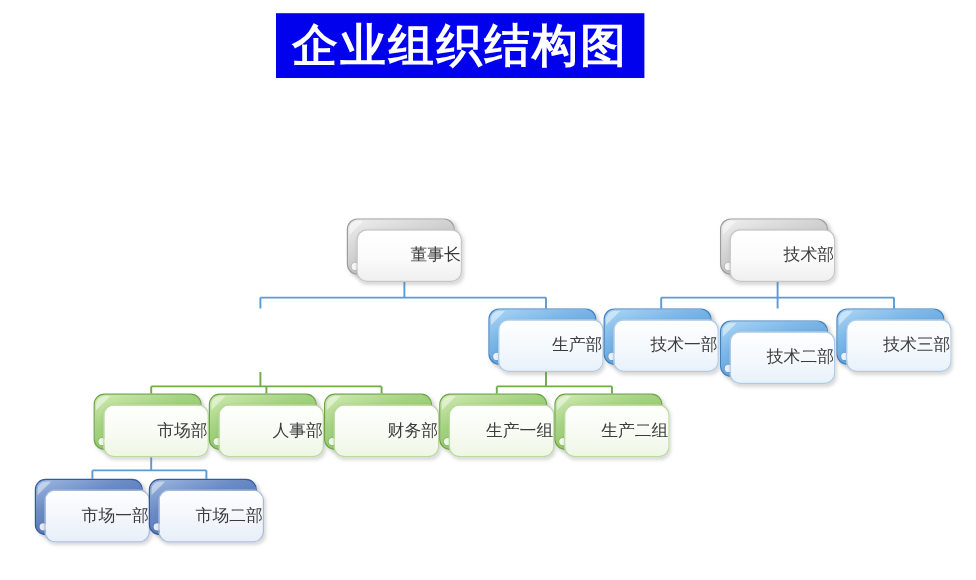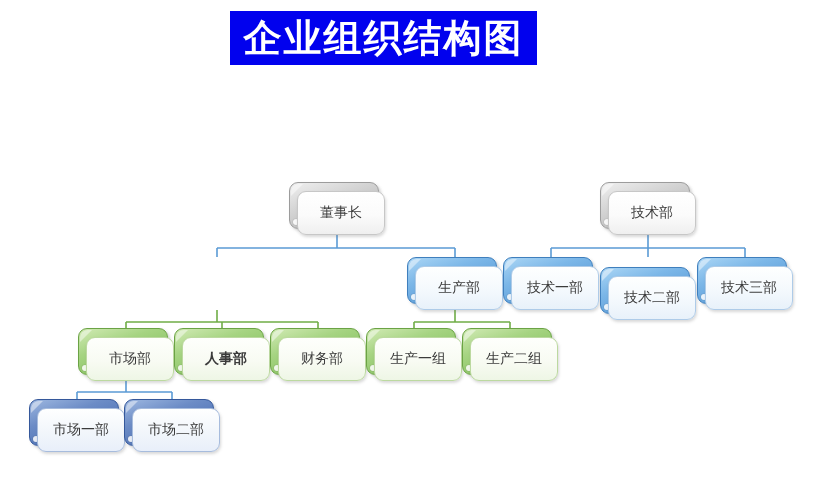--- a/index.html
+++ b/index.html
@@ -21,21 +21,21 @@
     content:"";position:absolute;left:1px;top:1px;width:12px;height:12px;
     background:rgba(255,255,255,0.45);
     clip-path:polygon(0 0,100% 0,0 100%);border-top-left-radius:8px;
   }
   .back::after{ 
     content:"";position:absolute;left:3px;bottom:3px;width:6px;height:6px;border-radius:50%;
     background:rgba(255,255,255,0.85);box-shadow:0 0 1px rgba(60,60,60,0.6);
   }
   .front{
     position:absolute;left:8px;top:9px;width:88px;height:44px;border-radius:9px;
-    display:flex;align-items:center;justify-content:center;
+    display:flex;align-items:center;justify-content:flex-end;
     font-size:14px;color:#3b3b3b;box-shadow:1px 2px 3px rgba(120,120,120,0.28);
     box-sizing:border-box;border:1px solid #cccccc;white-space:nowrap;
   }
   
   .p-gray  .back{background:linear-gradient(160deg,#efefef 0%,#d6d6d6 35%,#ababab 100%);border:1px solid #9c9c9c;}
   .p-gray  .front{background:linear-gradient(to bottom,#ffffff 0%,#fbfbfb 55%,#efefef 100%);border-color:#c7c7c7;}
   .p-blue  .back{background:linear-gradient(160deg,#abd6f5 0%,#7cb7e8 35%,#478cce 100%);border:1px solid #3f7fbd;}
   .p-blue  .front{background:linear-gradient(to bottom,#feffff 0%,#f4f9fd 55%,#e8f1fa 100%);border-color:#aecbe8;}
   .p-green .back{background:linear-gradient(160deg,#d1eab4 0%,#a6d482 35%,#77b84e 100%);border:1px solid #6ba345;}
   .p-green .front{background:linear-gradient(to bottom,#feffFC 0%,#f8fbf3 55%,#eef6e5 100%);border-color:#bcd9a0;}
@@ -90,21 +90,21 @@
         <div class="front">
           <span>技术三部</span>
         </div>
       </div>
       <div class="node p-green" style="left: 78px; top: 328px;">
         <div class="back"></div>
         <div class="front">
           <span>市场部</span>
         </div>
       </div>
-      <div class="node p-green" style="left: 174px; top: 328px; font-weight: bold;">
+      <div class="node p-green" style="left: 174px; top: 328px;">
         <div class="back"></div>
         <div class="front">
           <span>人事部</span>
         </div>
       </div>
       <div class="node p-green" style="left: 270px; top: 328px;">
         <div class="back"></div>
         <div class="front">
           <span>财务部</span>
         </div>

